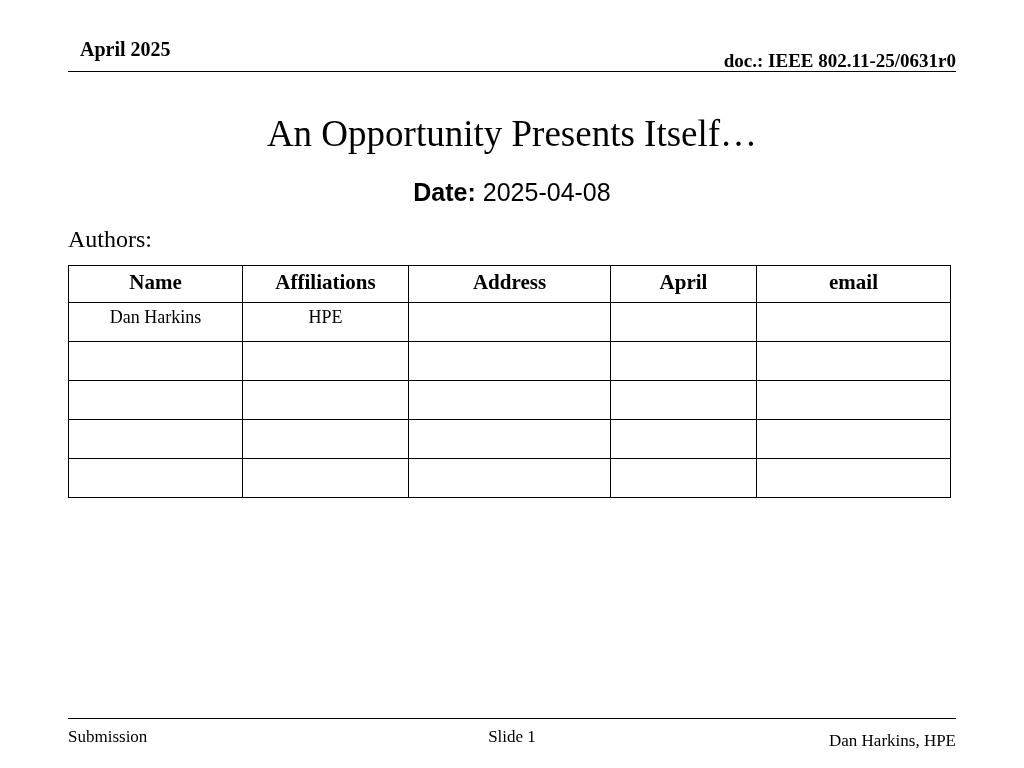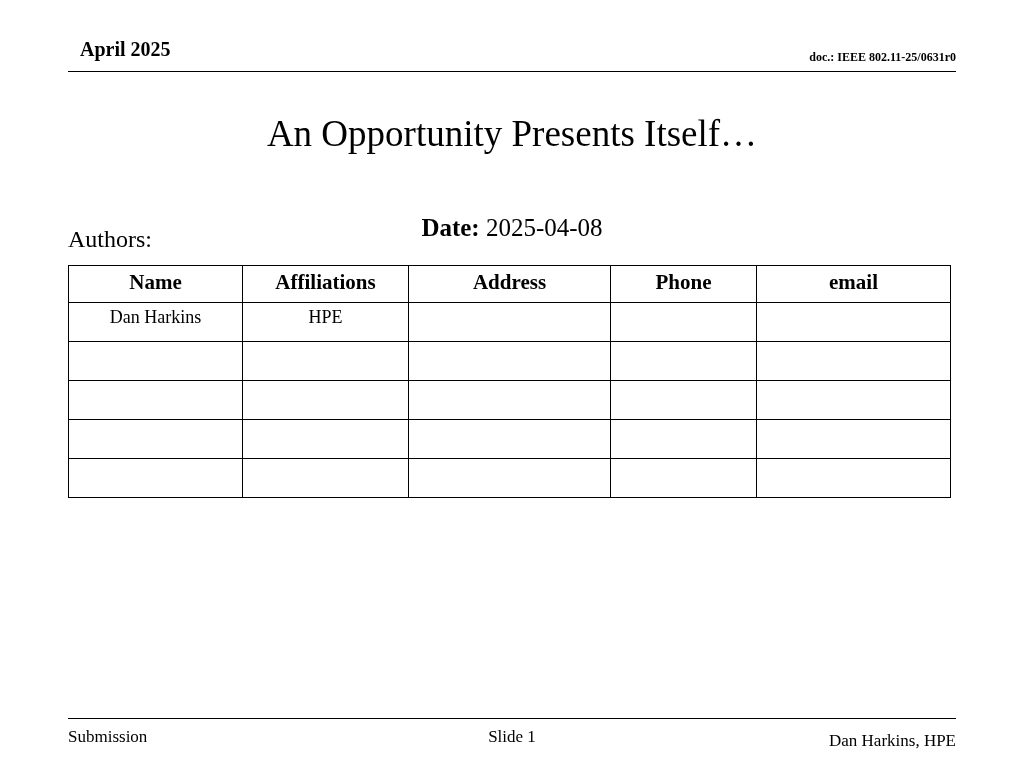--- a/index.html
+++ b/index.html
@@ -37,21 +37,21 @@
     top: 0;
     font-size: 20px;
     font-weight: bold;
     font-family: "Liberation Serif", serif;
     white-space: nowrap;
   }
   .header-doc {
     position: absolute;
     right: 0;
     top: 12px;
-    font-size: 12px;
+    font-size: 19px;
     font-weight: bold;
     font-family: "Liberation Serif", serif;
     white-space: nowrap;
   }
   .header-rule {
     position: absolute;
     left: 0;
     right: 0;
     top: 33px;
     border-bottom: 1.5px solid #000;
@@ -71,22 +71,21 @@
   }
 
   
   .date-line {
     position: absolute;
     top: 178px;
     left: 0;
     width: 1024px;
     text-align: center;
     font-size: 25px;
-    font-family: Liberation Serif, serif;
-    margin-top: 36px;
+    font-family: Liberation Sans, sans-serif;
   }
   .date-line .date-label {
     font-weight: bold;
   }
   .date-line .date-value {
     font-weight: normal;
   }
 
   
   .authors-label {
@@ -190,21 +189,21 @@
       <col class="col-affil">
       <col class="col-address">
       <col class="col-phone">
       <col class="col-email">
     </colgroup>
     <thead>
       <tr>
         <th>Name</th>
         <th>Affiliations</th>
         <th>Address</th>
-        <th>Phone</th>
+        <th>April</th>
         <th>email</th>
       </tr>
     </thead>
     <tbody>
       <tr>
         <td>Dan Harkins</td>
         <td>HPE</td>
         <td></td>
         <td></td>
         <td></td>

